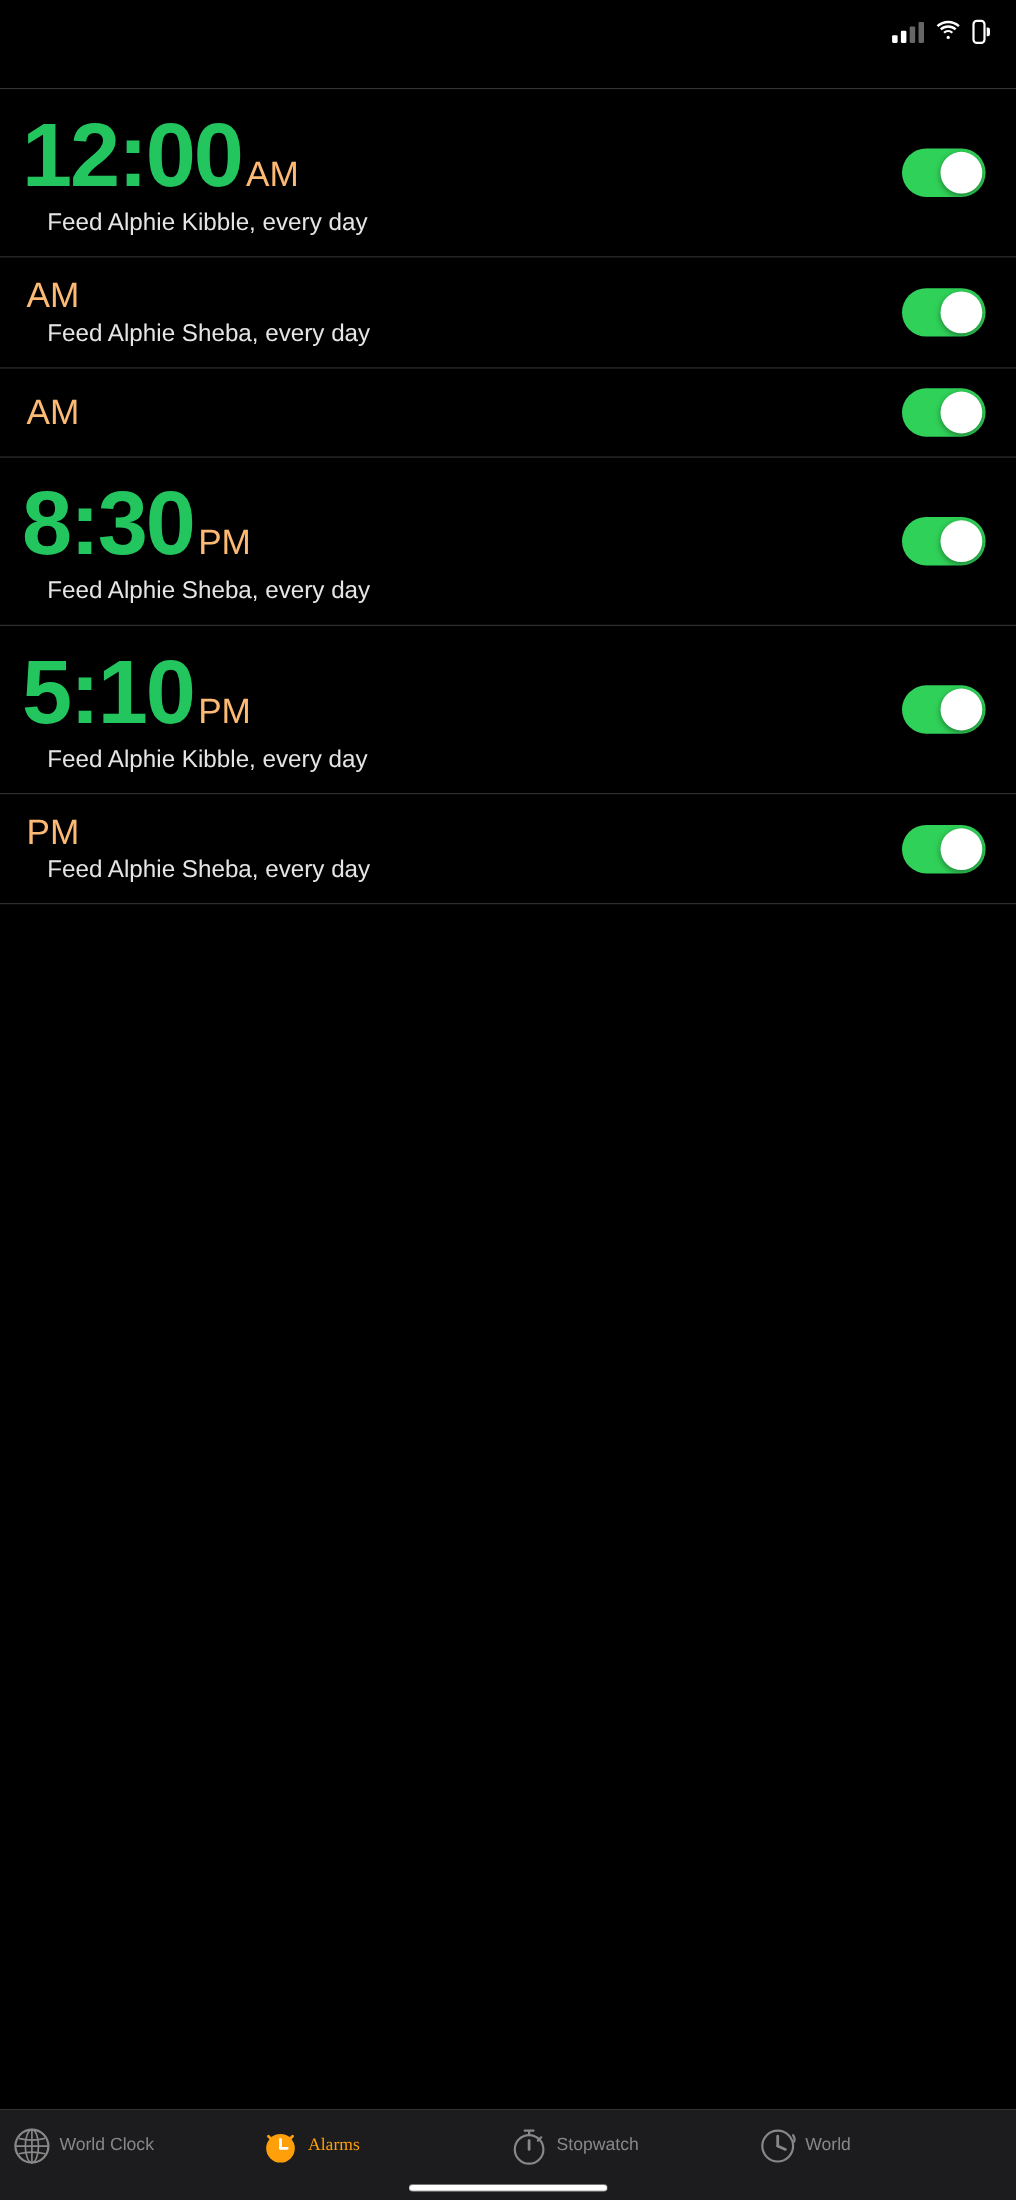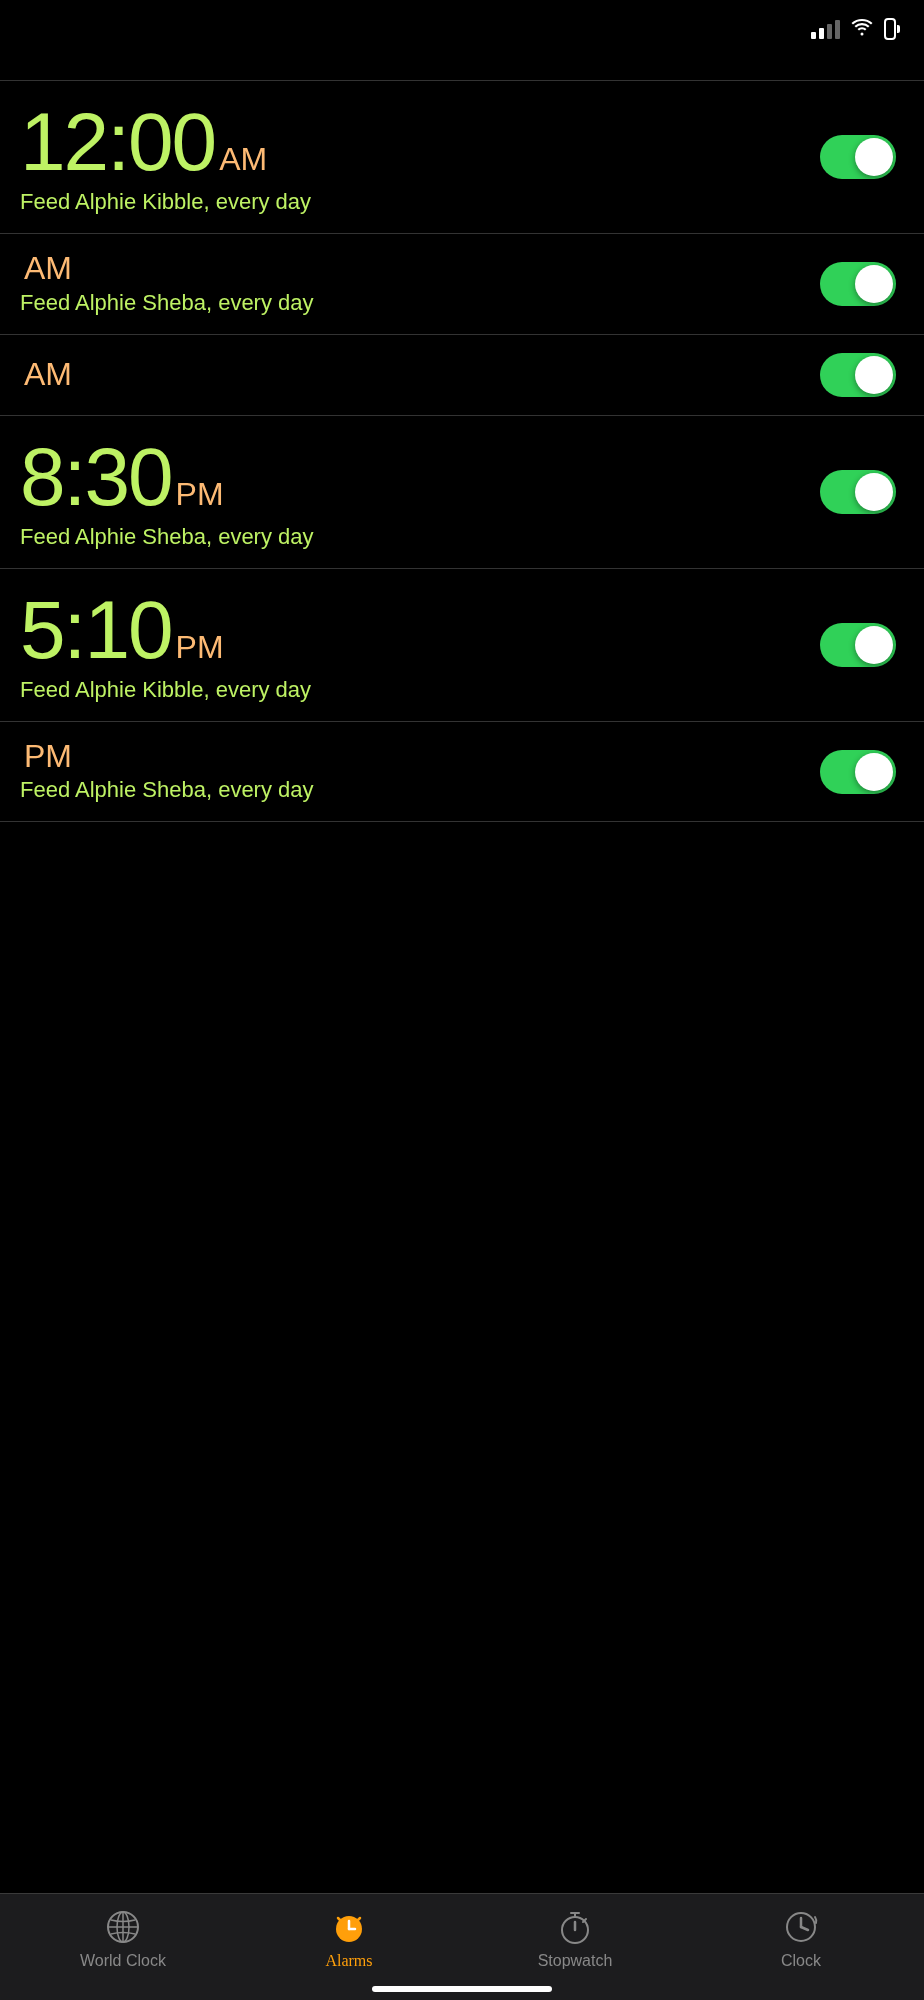--- a/index.html
+++ b/index.html
@@ -128,38 +128,39 @@
     }
 
     .alarm-time {
       display: flex;
       align-items: baseline;
       line-height: 1.05;
     }
 
     .alarm-time-main {
       font-size: 82px;
-      font-weight: 400;
-      color: #bef264;
+      font-weight: 700;
+      color: #22c55e;
       letter-spacing: -2px;
     }
 
     .alarm-time-period {
       font-size: 32px;
       font-weight: 200;
       color: #fdba74;
       margin-left: 4px;
       letter-spacing: 0;
       text-align: center;
     }
 
     .alarm-label {
       font-size: 22px;
-      color: #bef264;
+      color: #e5e5e5;
       margin-top: 4px;
+      margin-left: 23px;
     }
 
     
     .toggle {
       width: 76px;
       height: 44px;
       border-radius: 22px;
       background: #30D158;
       position: relative;
       cursor: pointer;
@@ -187,21 +188,21 @@
       background: #1c1c1e;
       border-top: 1px solid #3a3a3a;
       display: flex;
       justify-content: space-around;
       align-items: flex-start;
       padding: 14px 10px 30px 10px;
     }
 
     .tab-item {
       display: flex;
-      flex-direction: column;
+      flex-direction: row;
       align-items: center;
       gap: 6px;
       cursor: pointer;
       flex: 1;
     }
 
     .tab-icon {
       width: 38px;
       height: 38px;
     }
@@ -373,17 +374,17 @@
     <span class="tab-label">Stopwatch</span>
   </div>
 
   <div class="tab-item">
     <svg class="tab-icon" viewBox="0 0 38 38" fill="none" xmlns="http://www.w3.org/2000/svg">
       <circle cx="19" cy="19" r="14" stroke="#888" stroke-width="2" fill="none"></circle>
       <line x1="19" y1="19" x2="19" y2="10" stroke="#888" stroke-width="2.5" stroke-linecap="round"></line>
       <line x1="19" y1="19" x2="26" y2="22" stroke="#888" stroke-width="2.5" stroke-linecap="round"></line>
       <path d="M33 9 Q35 12 34 15" stroke="#888" stroke-width="2" fill="none" stroke-linecap="round"></path>
     </svg>
-    <span class="tab-label">Clock</span>
+    <span class="tab-label">World</span>
   </div>
 </div>
 
 <div class="home-indicator"></div>
 
 </body></html>

